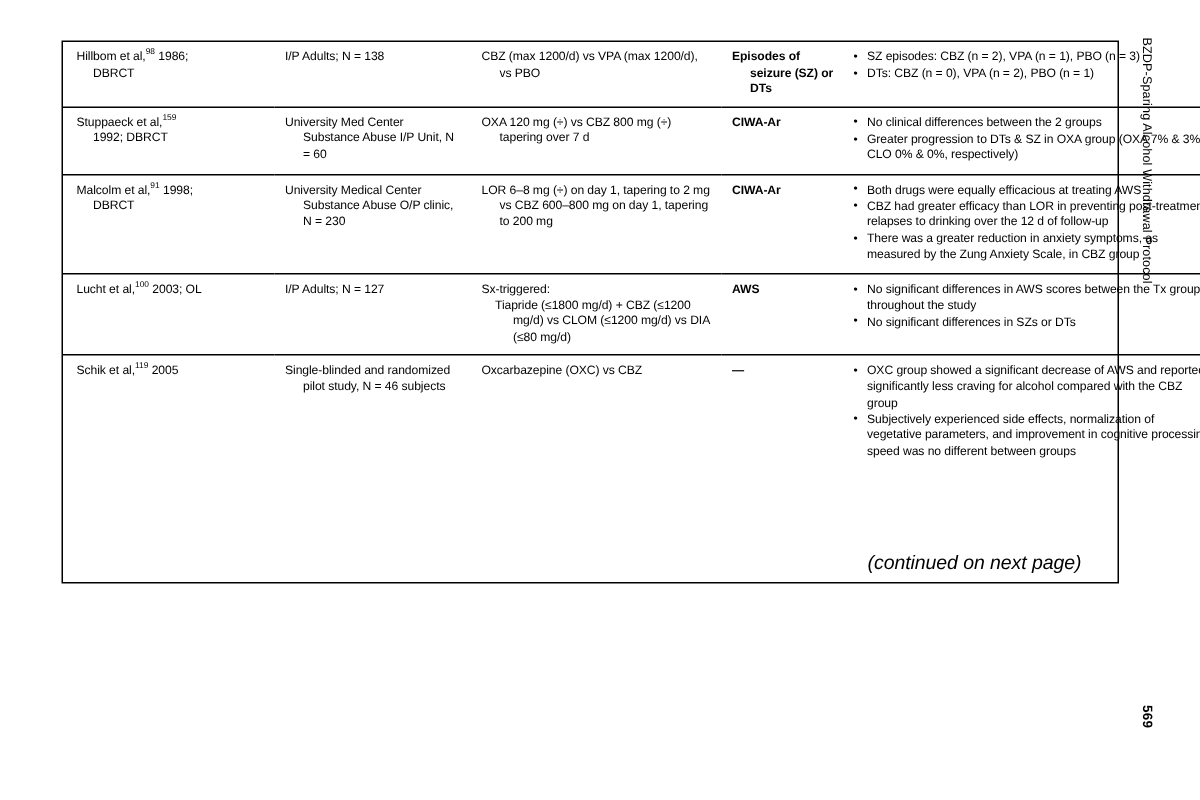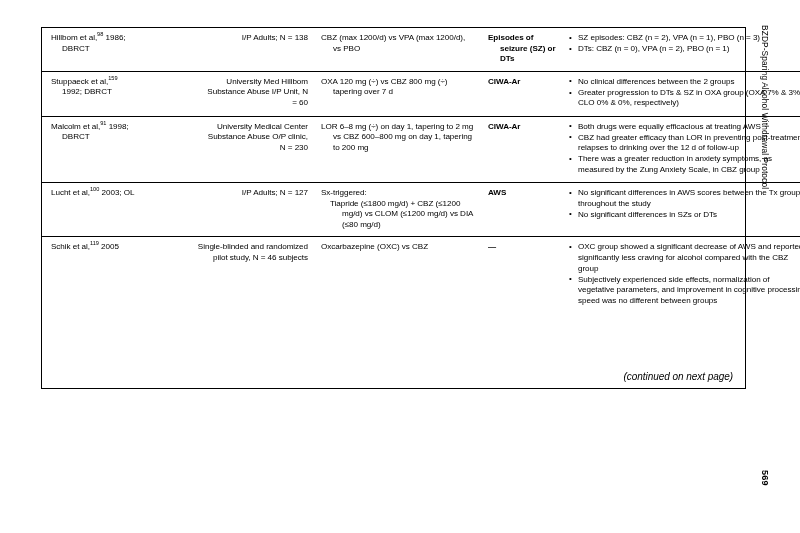--- a/index.html
+++ b/index.html
@@ -46,21 +46,21 @@
     font-size: 8.1px;
     line-height: 10.6px;
     letter-spacing: -0.05px;
   }
 
   tr.study-row + tr.study-row td {
     border-top: 1.1px solid #000;
   }
 
   .col-study   { width: 126px; padding-left: 9px !important; }
-  .col-pop     { width: 118px; text-align: right; }
+  .col-pop     { width: 118px; }
   .col-tx      { width: 154px; }
   .col-out     { width: 68px; font-weight: bold; }
   .col-results { width: 239px; }
 
   
   .hang {
     padding-left: 11px;
     text-indent: -11px;
   }
   .hang2 {
@@ -90,23 +90,23 @@
     content: "\2022";
     position: absolute;
     left: 0;
     top: -0.3px;
     font-size: 8px;
   }
 
   
   .continued {
     position: absolute;
-    right: 12px;
+    right: 24px;
     bottom: 6px;
-    font-size: 10px;
+    font-size: 13px;
     font-style: italic;
     letter-spacing: -0.05px;
   }
 
   
   .side-head {
     position: absolute;
     left: 757px;
     top: 25px;
     width: 320px;
@@ -158,21 +158,21 @@
               <li>DTs: CBZ (n = 0), VPA (n = 2), PBO (n = 1)</li>
             </ul>
           </td>
         </tr>
 
         <tr class="study-row">
           <td class="col-study">
             <div class="hang"><span>Stuppaeck et al,</span><sup class="ref">159</sup><span></span><br><span>1992; DBRCT</span></div>
           </td>
           <td class="col-pop">
-            <div class="hang2"><span>University Med Hillbom</span> <span>Substance Abuse I/P</span> <span>Unit, N = 60</span></div>
+            <div class="hang2"><span>University Med Center</span> <span>Substance Abuse I/P</span> <span>Unit, N = 60</span></div>
           </td>
           <td class="col-tx">
             <div class="hang2"><span>OXA 120 mg (÷) vs CBZ 800 mg</span> <span>(÷) tapering over 7 d</span></div>
           </td>
           <td class="col-out">
             <div>CIWA-Ar</div>
           </td>
           <td class="col-results">
             <ul class="bullets">
               <li>No clinical differences between the 2 groups</li>

